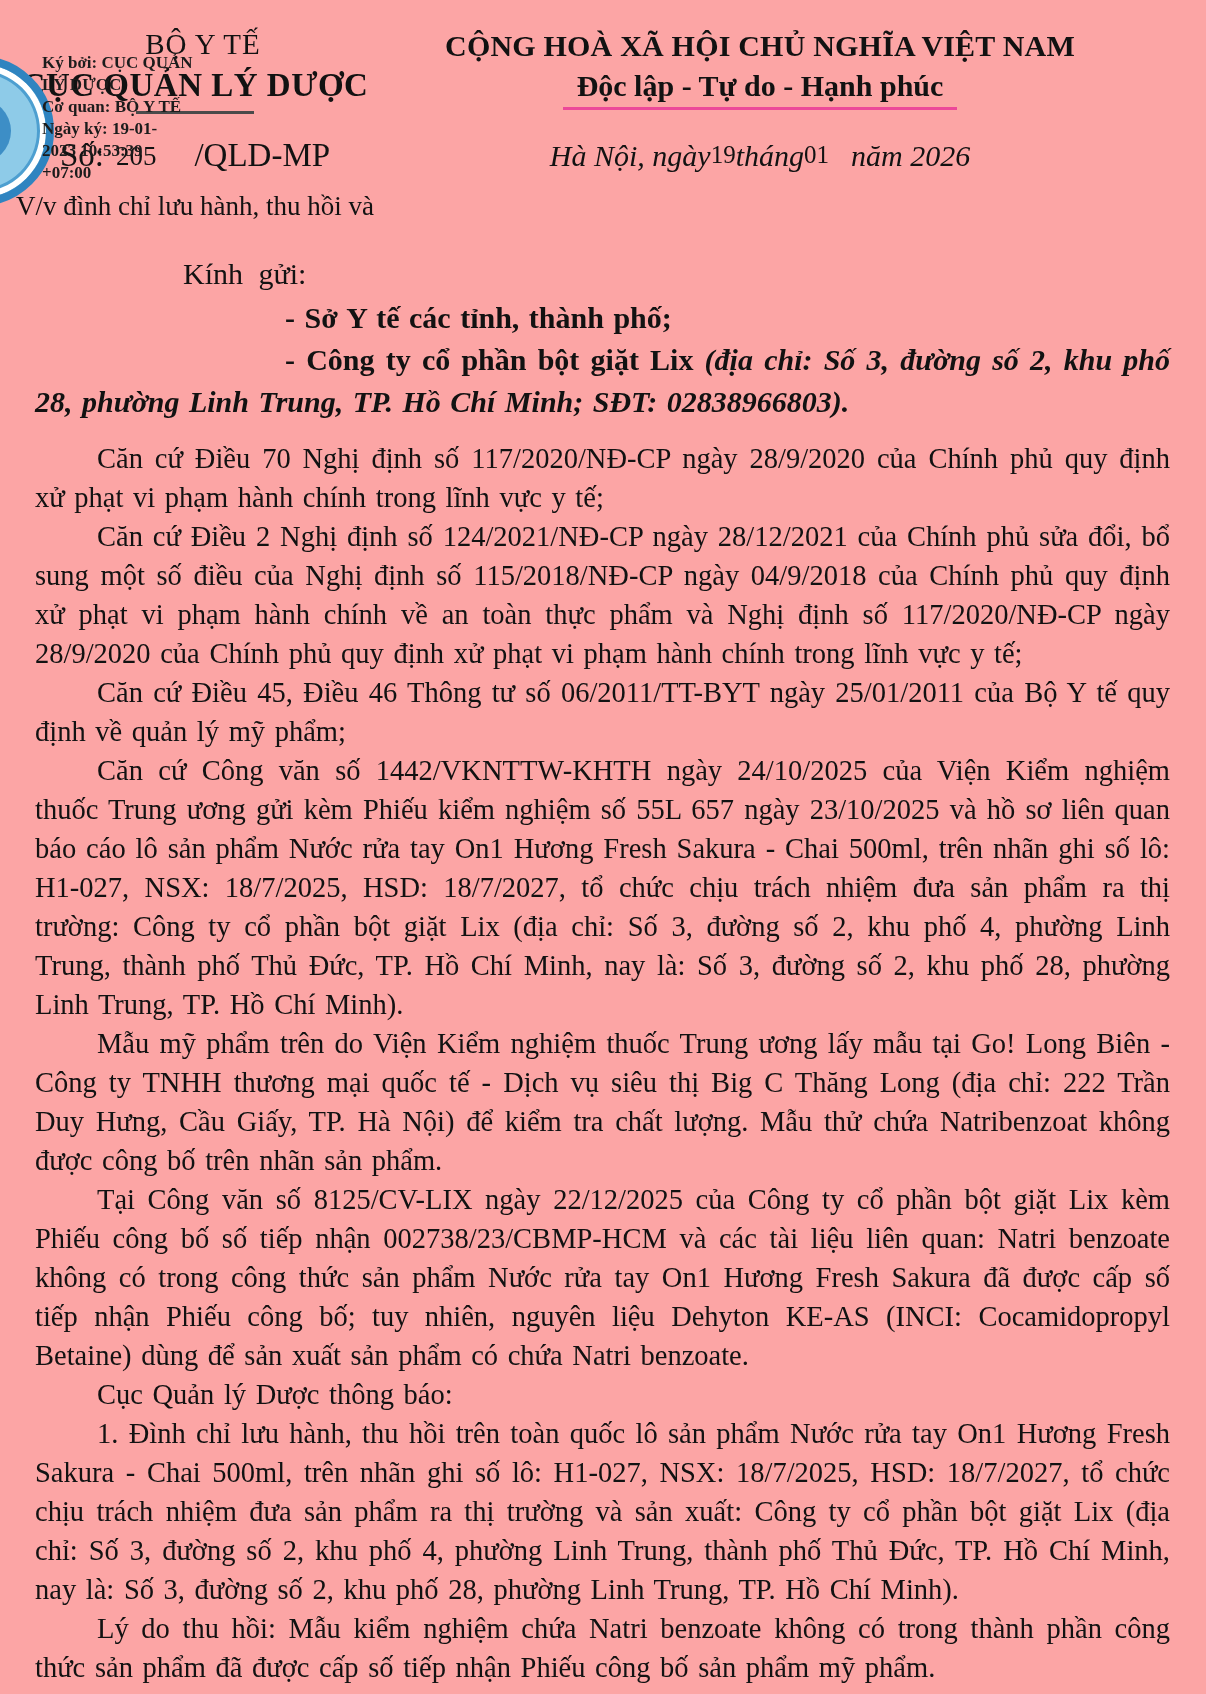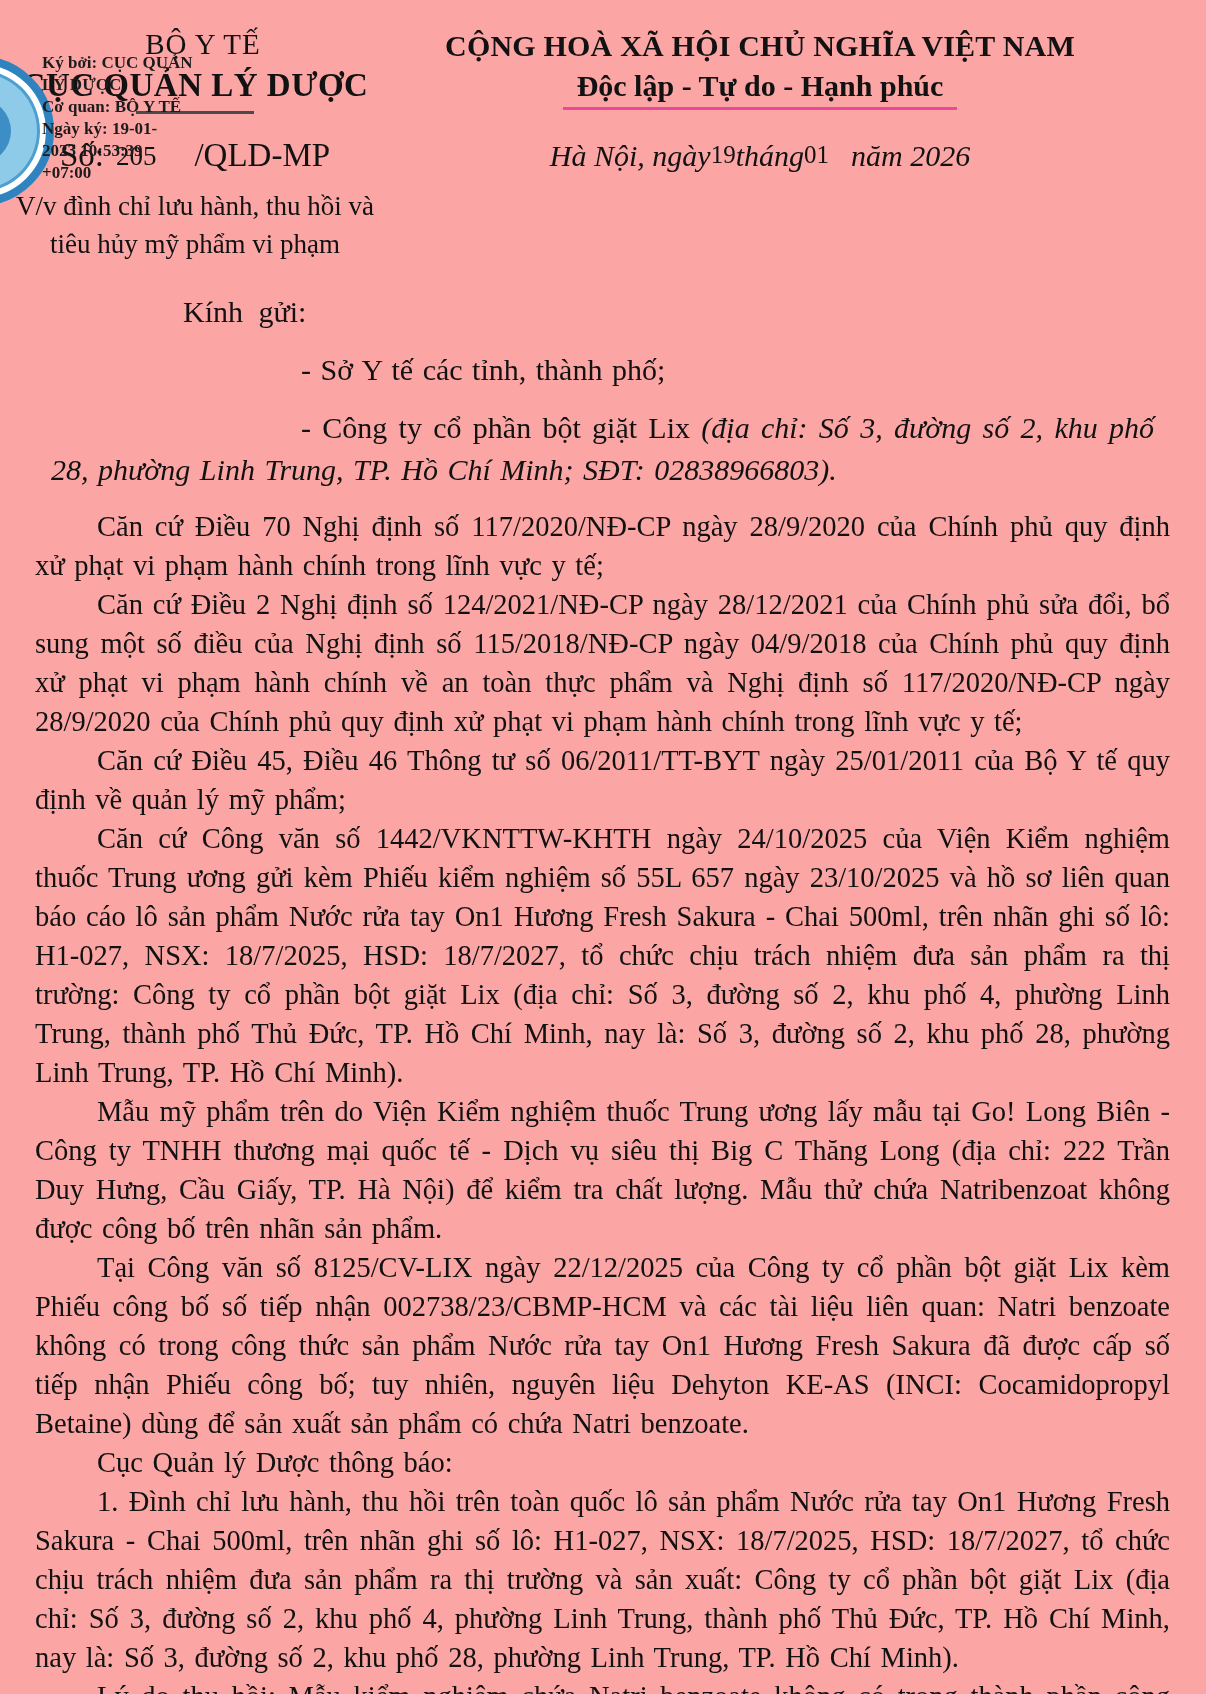--- a/index.html
+++ b/index.html
@@ -132,24 +132,25 @@
     margin-top:28px;
     padding:0 36px 0 35px;
     font-size:30px;
     line-height:42px;
   }
   .recipients .greet{
     margin:0 0 2px 148px;
     word-spacing:8px;
   }
   .recipient-item{
-    margin:16px;
+    margin:0;
     text-indent:250px;
     text-align:justify;
     word-spacing:2px;
+    font-weight:bold;
   }
   .recipient-item .addr-italic{font-style:italic;}
 
   
   .body-block{
     margin-top:16px;
     padding:0 36px 0 35px;
   }
   .body-block p{
     margin:0;
@@ -181,21 +182,20 @@
   <div class="header-row">
     <div class="header-left">
       <div class="ministry">BỘ Y TẾ</div>
       <div class="department">CỤC QUẢN LÝ DƯỢC</div>
       <div class="dept-rule"></div>
       <div class="doc-number">
         <span>Số:</span><span class="num-value">205</span><span>/QLD-MP</span>
       </div>
       <div class="subject">
         <div>V/v đình chỉ lưu hành, thu hồi và</div>
-        <div>tiêu hủy mỹ phẩm vi phạm</div>
       </div>
     </div>
     <div class="header-right">
       <div class="national-title">CỘNG HOÀ XÃ HỘI CHỦ NGHĨA VIỆT NAM</div>
       <div>
         <span class="motto">Độc lập - Tự do - Hạnh phúc</span>
       </div>
       <div class="place-date">
         <span>Hà Nội, ngày</span><span class="fill-num">19</span><span>tháng</span><span class="fill-num month">01</span><span>năm 2026</span>
       </div>

